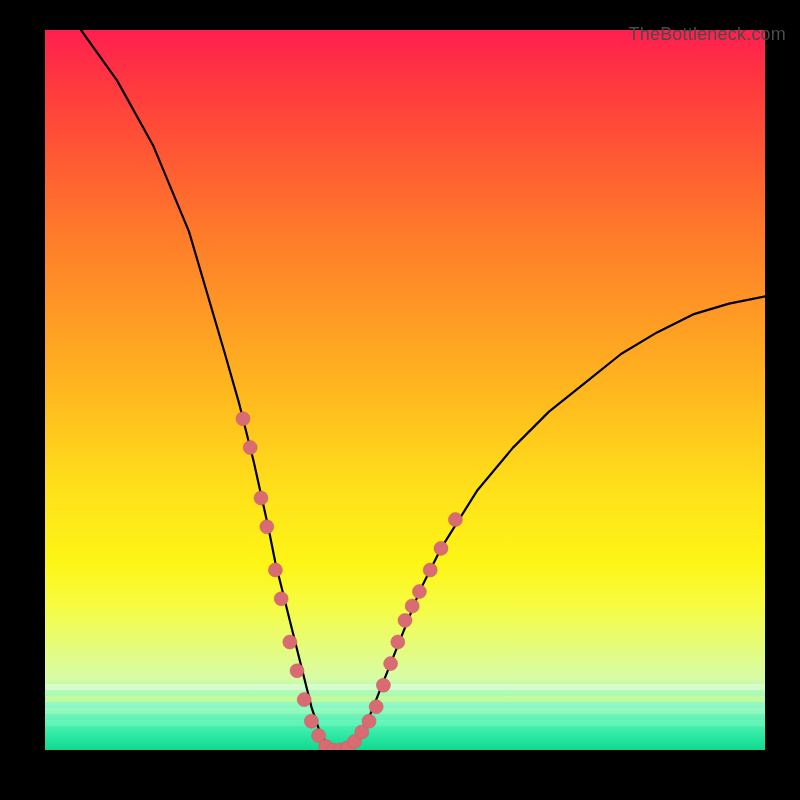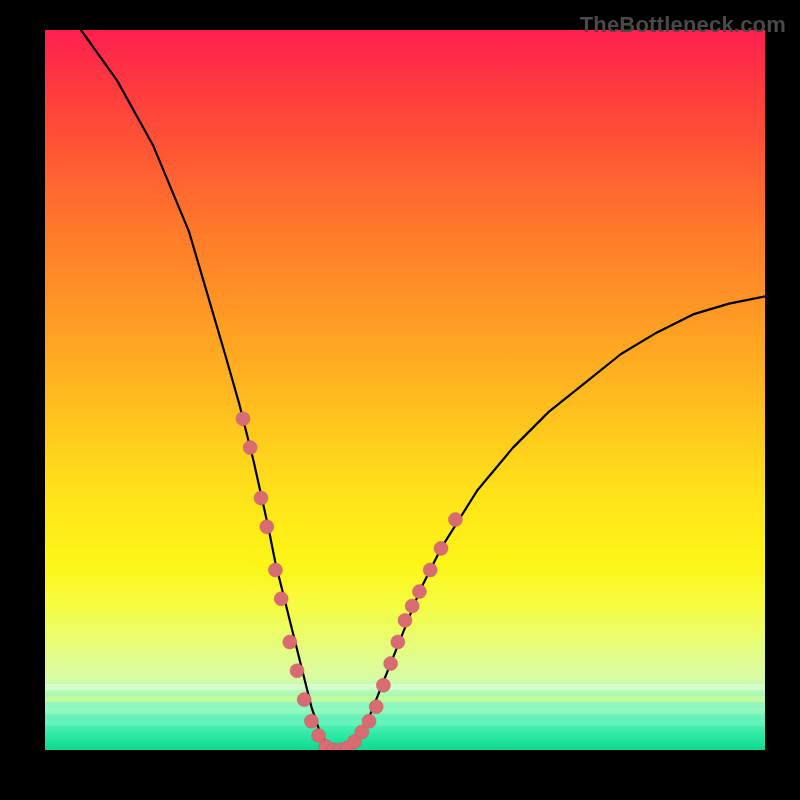--- a/index.html
+++ b/index.html
@@ -12,25 +12,25 @@
     overflow: hidden;
   }
   .frame {
     position: relative;
     width: 800px;
     height: 800px;
     background: #000;
   }
   .watermark {
     position: absolute;
-    top: 12px;
+    top: 24px;
     right: 14px;
     color: #4a4a4a;
-    font-size: 22px;
-    font-weight: 700;
+    font-size: 18px;
+    font-weight: 400;
     letter-spacing: 0.2px;
     z-index: 5;
   }
   .plot-area {
     position: absolute;
     left: 45px;
     top: 30px;
     width: 720px;
     height: 720px;
     overflow: hidden;

